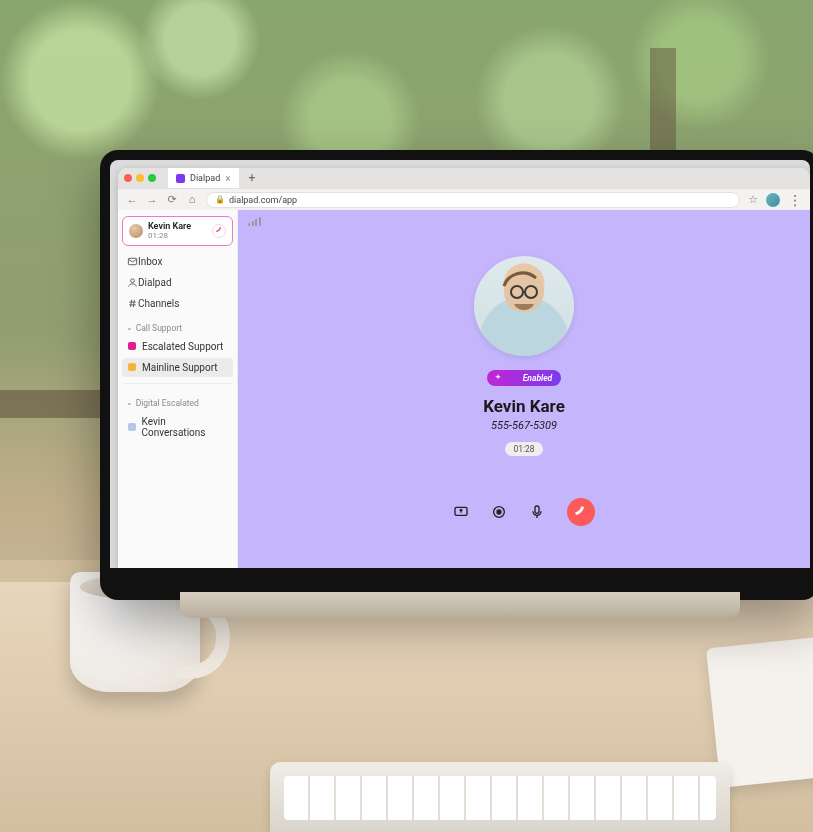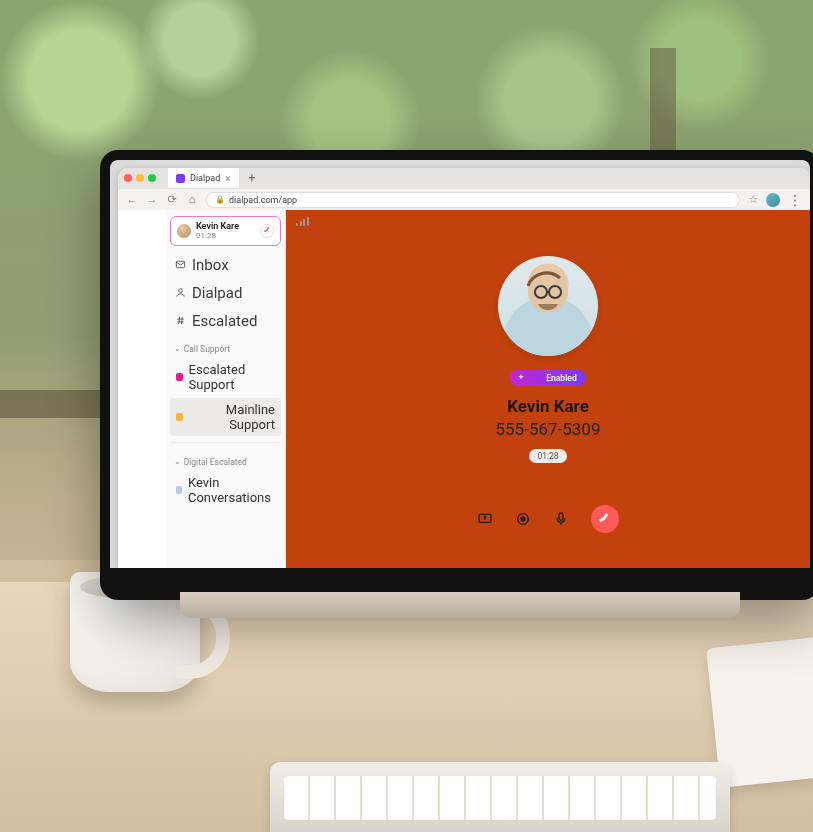--- a/index.html
+++ b/index.html
@@ -115,21 +115,21 @@
     border:1px solid #e2e0dd; height:16px; border-radius:10px; padding:0 8px;
     font-size:9px; color:#444;
   }
   .url .lock{ font-size:8px; }
   .addr-right{ display:flex; align-items:center; gap:8px;}
   .addr-right .star{ font-size:11px; color:#888;}
   .addr-right .avatar{ width:14px;height:14px;border-radius:50%;background:linear-gradient(135deg,#6bb,#48a);}
   .addr-right .dots{ font-size:14px; color:#666; line-height:1;}
 
   
-  .app { flex:1; display:flex; background:#c2410c;margin-left:48px; }
+  .app { flex:1; display:flex; background:#c4b5fd; }
   .sidebar {
     width:120px; background:#fafafa; border-right:1px solid #eee;
     display:flex; flex-direction:column; padding:6px 4px; gap:2px;
   }
   .call-card{
     border:1px solid #e879c9; border-radius:6px; padding:4px 6px; display:flex;
     align-items:center; gap:5px; background:#fff; margin-bottom:4px;
   }
   .call-card .mini-avatar{
     width:14px;height:14px;border-radius:50%;
@@ -138,32 +138,32 @@
   .call-card .cc-text{ flex:1; line-height:1.15;}
   .cc-name{ font-size:9px; font-weight:600; color:#222;}
   .cc-time{ font-size:8px; color:#888;}
   .cc-hang{
     width:14px;height:14px;border-radius:50%;
     display:flex;align-items:center;justify-content:center;
     border:1px solid #f3d2e2;
   }
   .cc-hang svg{ width:9px;height:9px; }
   .nav-item{
-    display:flex; align-items:center; gap:6px; padding:4px 4px; border-radius:4px;
-    font-size:15px; color:#3a3a3a;
+    display:flex; align-items:center; padding:4px 4px; border-radius:4px;
+    font-size:10px; color:#3a3a3a;
   }
   .nav-ico{ width:12px; display:flex; justify-content:center; color:#555; font-size:10px;}
   .section-hdr{
     display:flex; align-items:center; gap:3px; font-size:8.5px; color:#8a8a8a;
     padding:6px 4px 2px 4px; margin-top:2px;
   }
   .section-hdr .chev{ font-size:8px; }
   .cc-item{
     display:flex; align-items:center; gap:6px; padding:4px 6px; border-radius:4px;
-    font-size:13px; color:#333;
+    font-size:10px; color:#333;
   }
   .cc-item .sw{ width:8px;height:8px;border-radius:2px; }
   .cc-item.selected{ background:#ecebea;text-align:right; }
   .divider{ height:1px; background:#eee; margin:4px 0;}
   
   .main{
     flex:1; position:relative; display:flex; flex-direction:column; align-items:center;
     padding-top:46px;
   }
   .signal{
@@ -179,27 +179,27 @@
     background:radial-gradient(circle at 50% 28%, #e8c8a6 0 20px, transparent 21px),
                radial-gradient(circle at 50% 85%, #bcd6df 0 44px, transparent 45px),
                linear-gradient(#dfe9ec,#cfe0e4);
     position:relative; box-shadow:0 2px 6px rgba(0,0,0,.1);
   }
   .big-avatar svg{ position:absolute; inset:0; }
   
   .pill{
     margin-top:14px; background:linear-gradient(90deg,#c026d3,#7c3aed);
     color:#fff; font-size:8.5px; font-weight:600; padding:3px 9px 3px 6px;
-    border-radius:999px; display:flex; align-items:center; gap:20px;
+    border-radius:999px; display:flex; align-items:center; gap:20px;font-style:italic;
   }
   .pill .spark{ width:10px;height:10px; }
   .contact-name{
     margin-top:10px; font-size:17px; font-weight:700; color:#1a1a1a;
   }
-  .contact-phone{ margin-top:3px; font-size:17px; color:#222; }
+  .contact-phone{ margin-top:3px; font-size:11px; color:#222;font-style:italic; }
   .duration-chip{
     margin-top:10px; background:#efeeec; color:#555; font-size:8.5px;
     padding:2px 8px; border-radius:999px;
   }
   .call-controls{
     margin-top:42px; display:flex; align-items:center; gap:22px;
   }
   .ctrl{
     width:16px; height:16px; display:flex; align-items:center; justify-content:center;
     color:#222;
@@ -290,21 +290,21 @@
                   </svg>
               </span>
               <span>Dialpad</span>
             </div>
             <div class="nav-item">
               <span class="nav-ico">
                 <svg width="11" height="11" viewBox="0 0 24 24" fill="none" stroke="#555" stroke-width="2">
                     <path d="M5 9h14M5 15h14M10 4l-2 16M16 4l-2 16"></path>
                   </svg>
               </span>
-              <span>Escalated</span>
+              <span>Channels</span>
             </div>
 
             <div class="section-hdr">
               <span class="chev">⌄</span>
               <span>Call Support</span>
             </div>
             <div class="cc-item">
               <span class="sw" style="background:#e11d8f"></span>
               <span>Escalated Support</span>
             </div>

